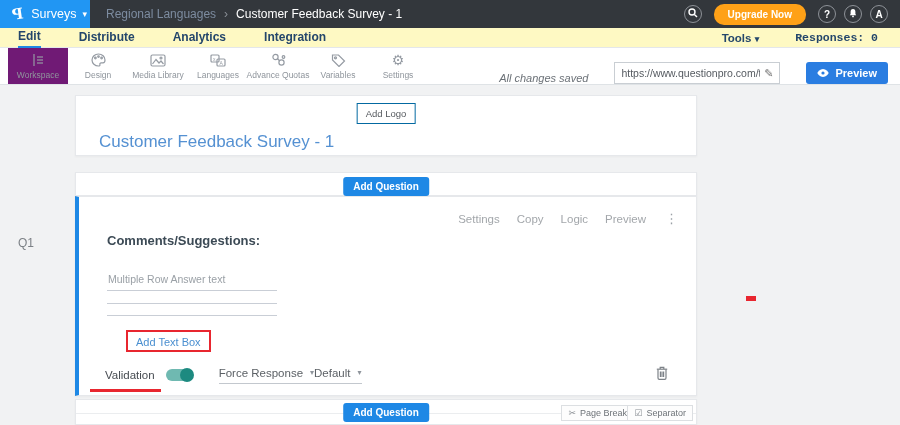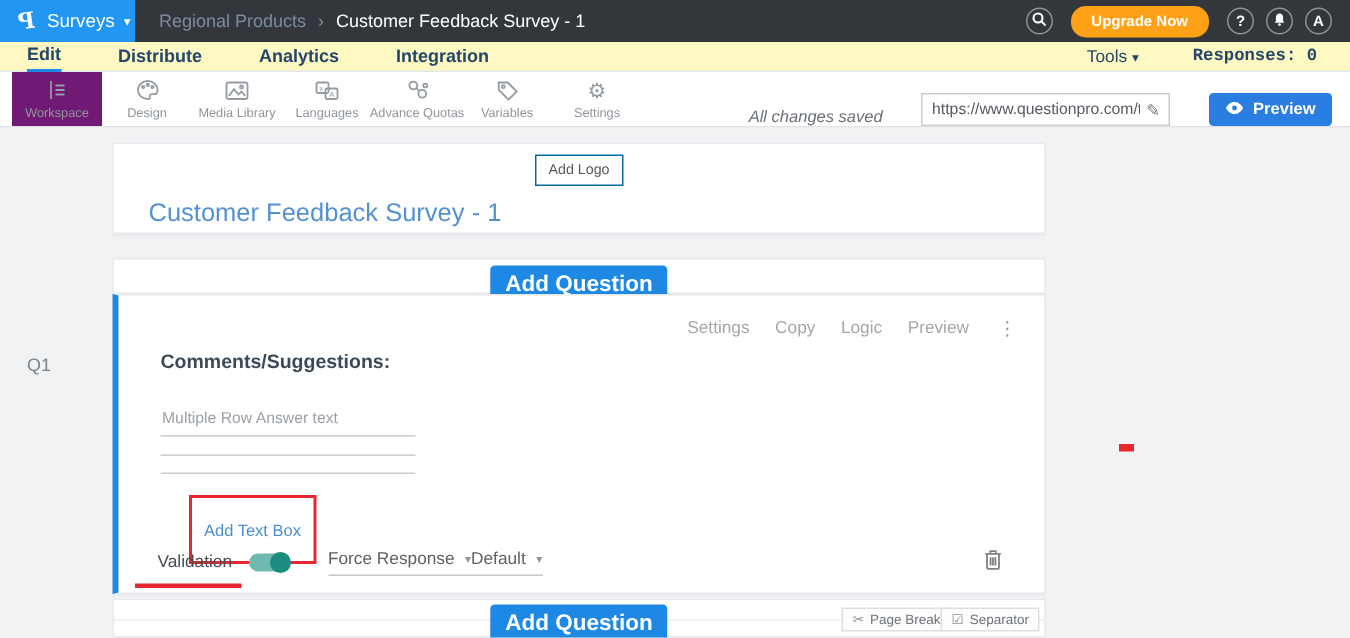--- a/index.html
+++ b/index.html
@@ -18,21 +18,21 @@
   .bc-current { color:#ffffff; }
   .topbar-right { margin-left:auto; display:flex; align-items:center; gap:8px; padding-right:12px; }
   .circle-btn { width:18px; height:18px; border:1.5px solid #8e9298; border-radius:50%; display:flex; align-items:center; justify-content:center; color:#fff; font-size:10px; font-weight:bold; }
   .upgrade-btn { background:#ffa117; color:#fff; font-size:10px; font-weight:bold; border:none; border-radius:10px; padding:5px 14px; margin:0 4px; }
 
   
   .navbar { position:absolute; left:0; top:28px; width:900px; height:20px; background:#fef9c3; border-bottom:1px solid #e4e7ea; display:flex; align-items:center; padding:0 18px; }
   .nav-item { font-size:12px; color:#24466b; font-weight:bold; margin-right:38px; padding:2px 0 3px; }
   .nav-item.active { border-bottom:2px solid #1e88e5; }
   .nav-right { margin-left:auto; display:flex; align-items:center; gap:36px; }
-  .nav-tools { font-size:11.5px; color:#24466b; font-weight:normal;margin-left:24px; }
+  .nav-tools { font-size:11.5px; color:#24466b; font-weight:bold;margin-left:24px; }
   .nav-tools .caret { font-size:9px; }
   .nav-responses { font-size:11.5px; color:#24466b; font-weight:bold; margin-right:4px;font-family:Liberation Mono, monospace; }
 
   
   .toolbar { position:absolute; left:0; top:48px; width:900px; height:37px; background:#fff; border-bottom:1px solid #dfe3e6; display:flex; align-items:stretch; padding-left:8px; }
   .tool-item { width:60px; display:flex; flex-direction:column; align-items:center; justify-content:center; gap:2px; }
   .tool-item.active { background:#701a75; }
   .tool-label { font-size:8.5px; color:#8f959c; white-space:nowrap; }
   .tool-icon { height:15px; display:flex; align-items:center; justify-content:center; color:#959ba3; }
   .tool-icon svg { stroke:#959ba3; fill:none; stroke-width:1.2; }
@@ -45,30 +45,30 @@
   .preview-btn { background:#2a7de1; color:#fff; border:none; border-radius:3px; font-size:11px; font-weight:bold; padding:5px 11px; display:flex; align-items:center; gap:6px; }
   .eye-icon svg { fill:#fff; }
 
   
   .card { position:absolute; left:75px; width:622px; background:#fff; border:1px solid #e6e8eb; box-shadow:0 1px 2px rgba(0,0,0,0.04); }
   .card-title-block { top:95px; height:61px; }
   .add-logo-btn { position:absolute; left:50%; transform:translateX(-50%); top:7px; background:#fff; border:1px solid #0369a1; font-size:9.5px; color:#55595e; padding:4px 8px; }
   .survey-title { position:absolute; left:23px; top:36px; font-size:17px; color:#5591d2; }
 
   .addq-strip { top:172px; height:24px; }
-  .addq-btn { position:absolute; left:50%; transform:translateX(-50%); top:4px; background:#1e88e5; color:#fff; border:none; border-radius:3px; font-size:15px; font-weight:bold; padding:4px 10px; }
+  .addq-btn { position:absolute; left:50%; transform:translateX(-50%); top:4px; background:#1e88e5; color:#fff; border:none; border-radius:3px; font-size:10px; font-weight:bold; padding:4px 10px; }
 
   .question-card { top:196px; height:200px; border-left:4px solid #1e88e5; }
   .q-actions { position:absolute; right:18px; top:14px; display:flex; align-items:center; gap:17px; }
   .q-action { font-size:11.5px; color:#a3a7ab; }
   .q-menu { font-size:13px; color:#9aa0a6; margin-left:2px; }
   .q-text { position:absolute; left:28px; top:36px; font-size:13px; font-weight:bold; color:#3c4a55; }
   .q-placeholder { position:absolute; left:29px; top:76px; font-size:10.5px; color:#9aa0a6; }
   .ans-line { position:absolute; left:28px; width:170px; border-bottom:1px solid #c9ced6; }
-  .add-textbox-wrap { position:absolute; left:47px; top:133px; border:2px solid #e8262f; padding:12px 8px; }
+  .add-textbox-wrap { position:absolute; left:47px; top:133px; border:2px solid #e8262f; padding:0 8px; }
   .add-textbox-link { font-size:11px; color:#4a8fd0; }
   .q-bottom { position:absolute; left:0; bottom:6px; width:100%; display:flex; align-items:center; padding:0 28px 0 26px; height:28px; }
   .validation-label { font-size:11.5px; color:#474c52; }
   .toggle { width:27px; height:12px; background:#6fb9b1; border-radius:7px; margin-left:11px; position:relative; }
   .toggle-knob { position:absolute; right:-1px; top:-1px; width:14px; height:14px; background:#1d8a80; border-radius:50%; }
   .red-underline { position:absolute; left:11px; top:192px; width:71px; height:3px; background:#e8262f; }
   .dropdown { display:flex; align-items:center; gap:7px; border-bottom:1px solid #c3c8ce; padding-bottom:4px; }
   .dd-force { margin-left:26px; }
   .dd-default { }
   .dd-label { font-size:11.5px; color:#5c6océ166; color:#5c6166; }
@@ -90,21 +90,21 @@
 </head>
 <body>
 
 <div class="topbar">
   <div class="logo-area">
     <span class="logo-glyph">P</span>
     <span class="app-label">Surveys</span>
     <span class="logo-caret">▾</span>
   </div>
   <div class="breadcrumb">
-    <span class="bc-parent">Regional Products</span>
+    <span class="bc-parent">Regional Languages</span>
     <span class="bc-sep">›</span>
     <span class="bc-current">Customer Feedback Survey - 1</span>
   </div>
   <div class="topbar-right">
     <div class="circle-btn">
       <span class="icon">
         <svg width="10" height="10" viewBox="0 0 10 10">
             <circle cx="4" cy="4" r="3" stroke="#fff" stroke-width="1.4" fill="none"></circle>
             <line x1="6.4" y1="6.4" x2="9" y2="9" stroke="#fff" stroke-width="1.4"></line>
           </svg>

